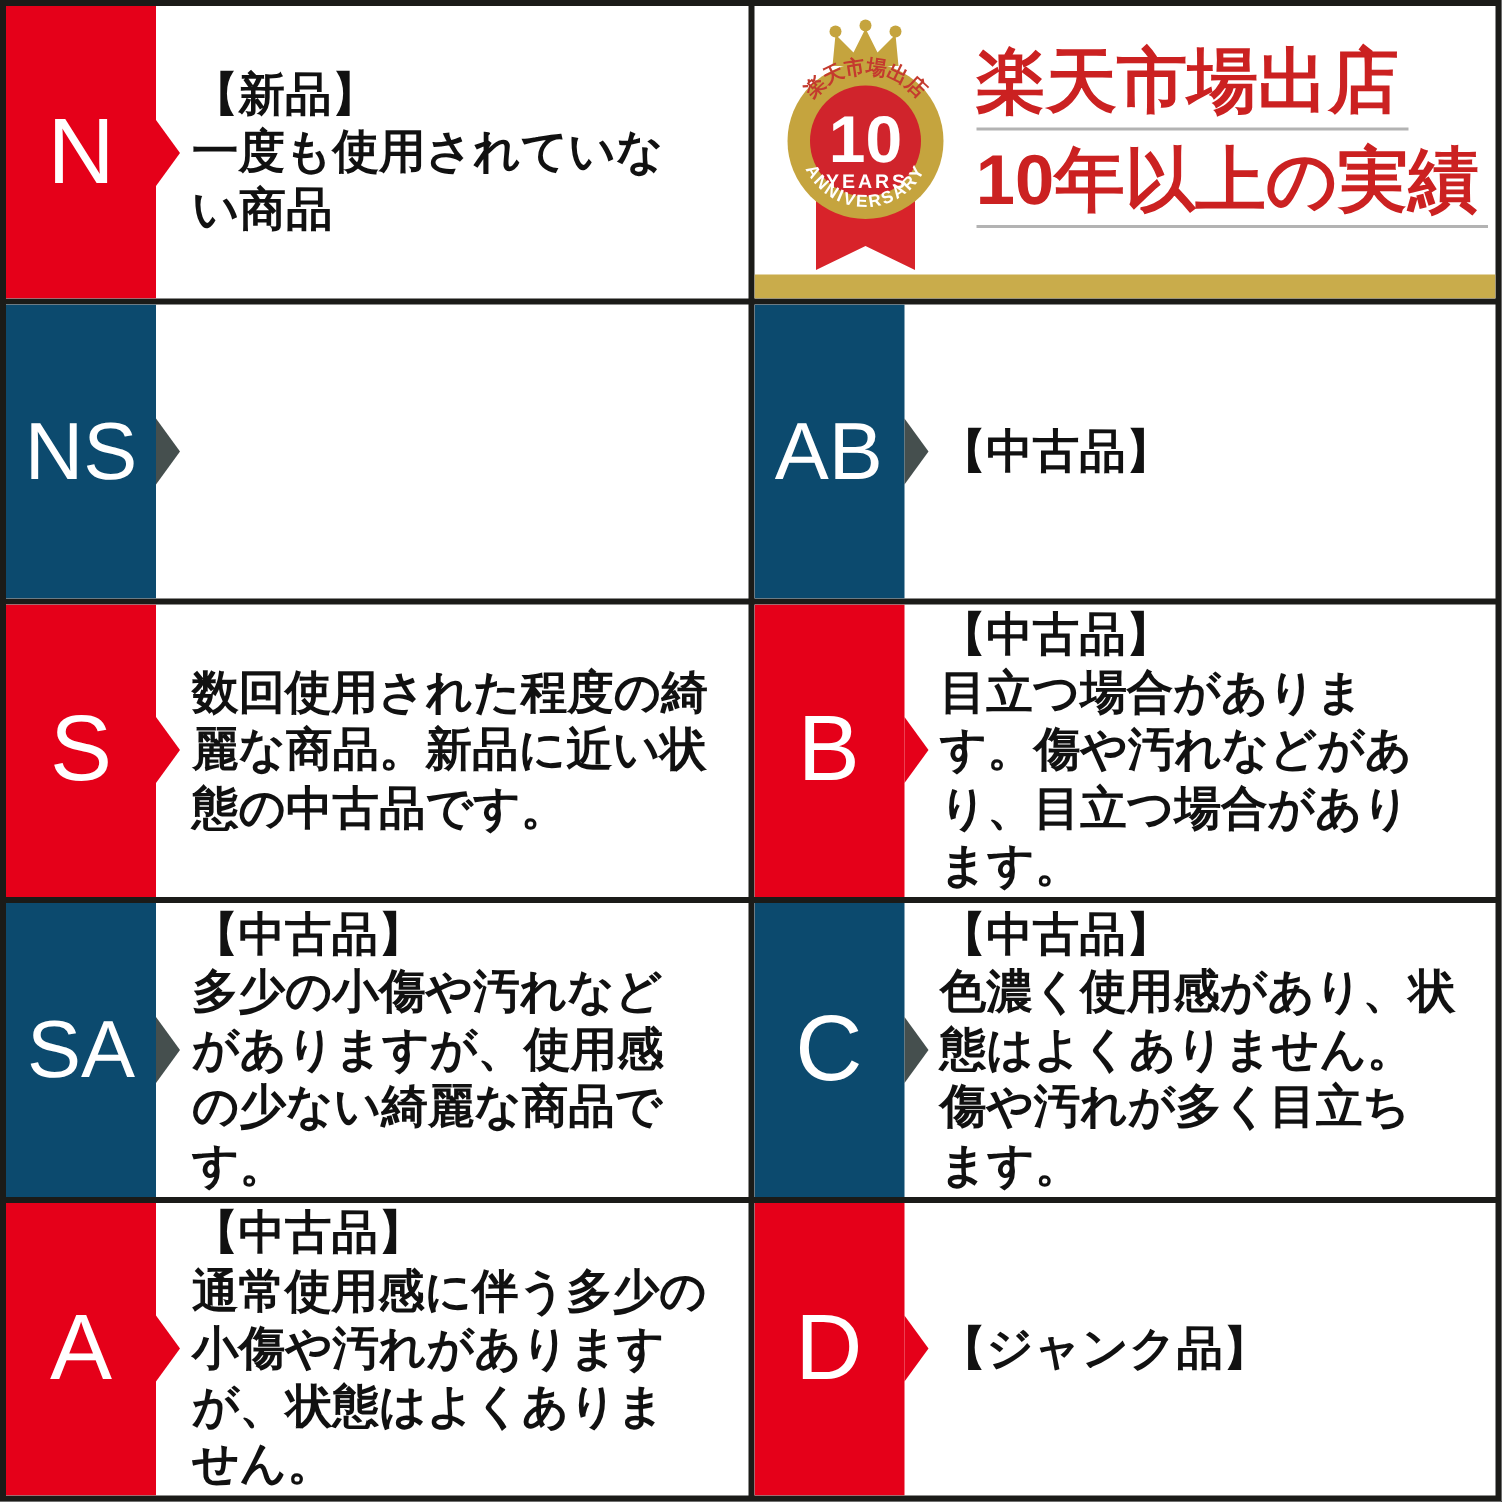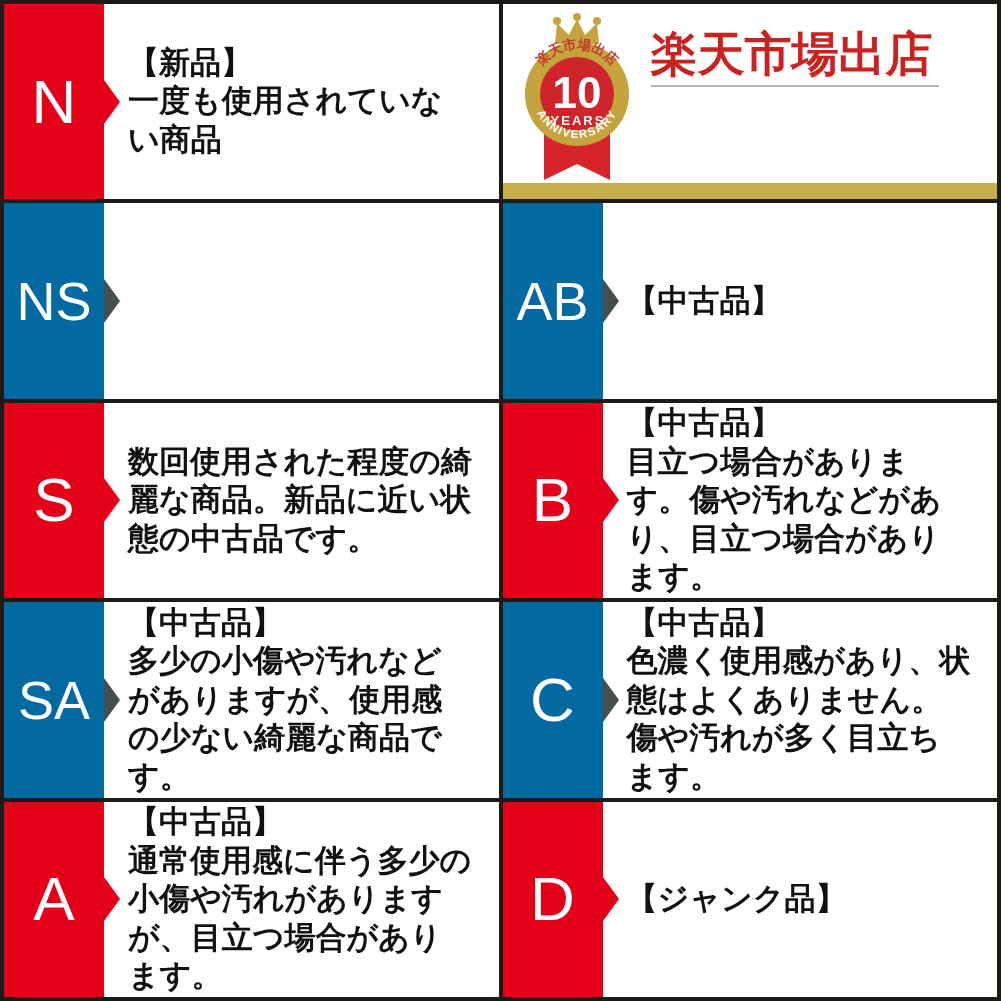--- a/index.html
+++ b/index.html
@@ -46,21 +46,21 @@
     position:absolute;
     left:100%;
     top:50%;
     transform:translateY(-50%);
     border-top:22px solid transparent;
     border-bottom:22px solid transparent;
     border-left:16px solid transparent;
   }
   .label.red{background:#e50019;}
   .label.red::after{border-left-color:#e50019;}
-  .label.dark{background:#0369a1;}
+  .label.dark{background:#0c4a6e;}
   .label.dark::after{border-left-color:#454f4e;}
 
   
   .text{
     flex:1;
     display:flex;
     flex-direction:column;
     justify-content:center;
     padding:6px 26px 6px 24px;
     color:#111111;
@@ -140,20 +140,21 @@
       </text>
       <text font-size="11.5" font-weight="bold" fill="#ffffff" letter-spacing="1.5">
         <textPath href="#arcBottom" startOffset="50%" text-anchor="middle">ANNIVERSARY</textPath>
       </text>
       <text x="66" y="96" font-size="44" font-weight="bold" fill="#ffffff" text-anchor="middle">10</text>
       <text x="67" y="113" font-size="13" font-weight="bold" fill="#ffffff" text-anchor="middle" letter-spacing="2">YEARS</text>
     </svg>
 
     <div class="shop-claims">
       <div class="line">楽天市場出店</div>
+      <div class="line">10年以上の実績</div>
     </div>
 
     <div class="gold-bar"></div>
   </div>
 
   <div class="cell">
     <div class="label dark two">
       <span class="code">NS</span>
     </div>
   </div>
@@ -205,21 +206,21 @@
       <div class="desc">色濃く使用感があり、状態はよくありません。傷や汚れが多く目立ちます。</div>
     </div>
   </div>
 
   <div class="cell">
     <div class="label red">
       <span class="code">A</span>
     </div>
     <div class="text">
       <div class="title">【中古品】</div>
-      <div class="desc">通常使用感に伴う多少の小傷や汚れがありますが、目立つ場合があります。</div>
+      <div class="desc">通常使用感に伴う多少の小傷や汚れがありますが、状態はよくありません。</div>
     </div>
   </div>
 
   <div class="cell">
     <div class="label red">
       <span class="code">D</span>
     </div>
     <div class="text">
       <div class="title">【ジャンク品】</div>
     </div>

